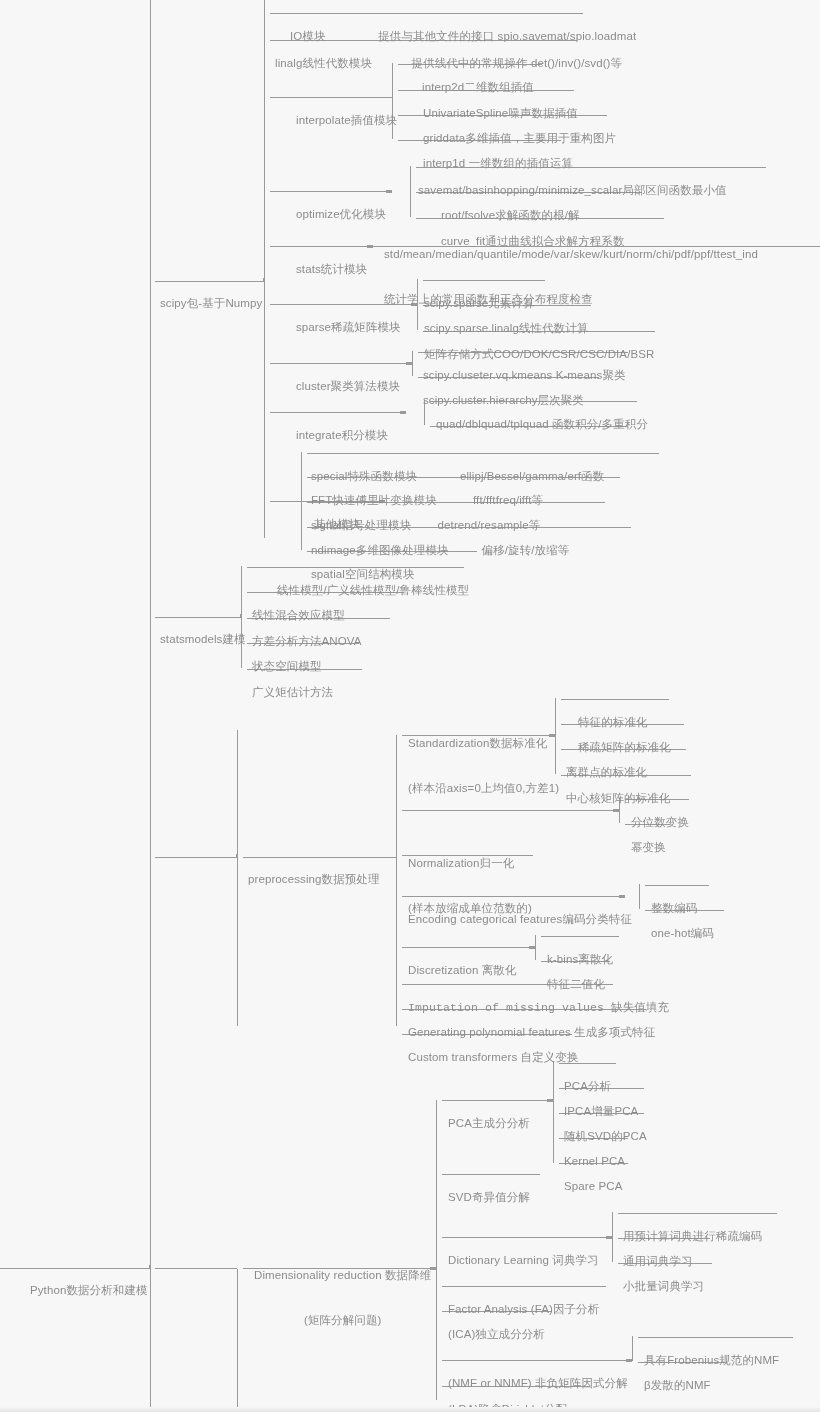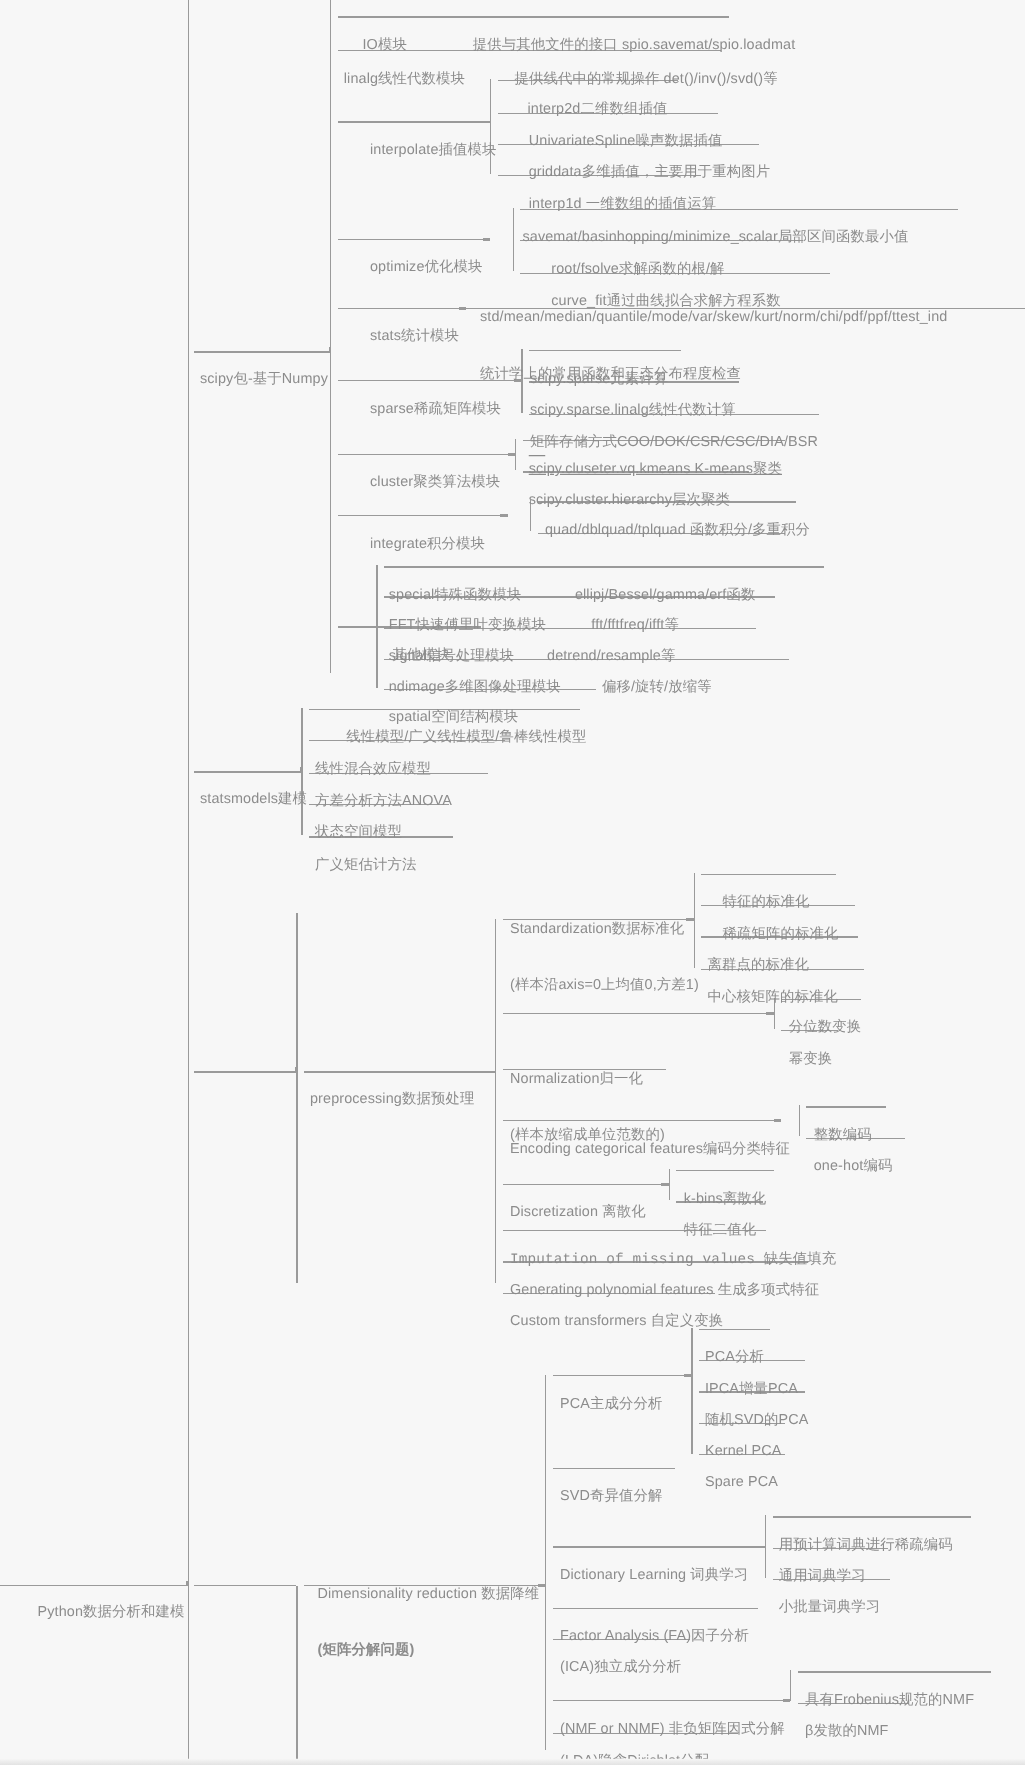--- a/index.html
+++ b/index.html
@@ -206,21 +206,21 @@
     <span class="ln">scipy包-基于Numpy</span>
   </div>
   <div class="node" style="left:156px;top:602px;">
     <span class="ln">statsmodels建模</span>
   </div>
   <div class="node" style="left:244px;top:842px;">
     <span class="ln">preprocessing数据预处理</span>
   </div>
   <div class="node" style="left:250px;top:1238px;">
     <span class="ln">Dimensionality reduction 数据降维</span>
-    <span class="ln" style="display:block;font-weight:bold;">(矩阵分解问题)</span>
+    <span class="ln" style="text-align:center;display:block;">(矩阵分解问题)</span>
   </div>
 
   <div class="node" style="left:286px;top:-1px;">
     <span class="ln">IO模块                提供与其他文件的接口 spio.savemat/spio.loadmat</span></div>
   <div class="node" style="left:271px;top:26px;">
     <span class="ln">linalg线性代数模块            提供线代中的常规操作 det()/inv()/svd()等</span></div>
   <div class="node" style="left:292px;top:83px;text-align:center;">
     <span class="ln">interpolate插值模块</span></div>
   <div class="node" style="left:418px;top:50px;">
     <span class="ln">interp2d二维数组插值</span></div>
@@ -250,21 +250,21 @@
     <span class="ln">sparse稀疏矩阵模块</span></div>
   <div class="node" style="left:420px;top:266px;">
     <span class="ln">scipy.sparse元素计算</span></div>
   <div class="node" style="left:420px;top:291px;">
     <span class="ln">scipy.sparse.linalg线性代数计算</span></div>
   <div class="node" style="left:420px;top:317px;">
     <span class="ln">矩阵存储方式COO/DOK/CSR/CSC/DIA/BSR</span></div>
 
   <div class="node" style="left:292px;top:349px;">
     <span class="ln">cluster聚类算法模块</span></div>
-  <div class="node" style="left:419px;top:338px;text-decoration:underline;">
+  <div class="node" style="left:419px;top:338px;">
     <span class="ln">scipy.cluseter.vq.kmeans K-means聚类</span></div>
   <div class="node" style="left:419px;top:363px;">
     <span class="ln">scipy.cluster.hierarchy层次聚类</span></div>
 
   <div class="node" style="left:292px;top:398px;">
     <span class="ln">integrate积分模块</span></div>
   <div class="node" style="left:432px;top:387px;">
     <span class="ln">quad/dblquad/tplquad 函数积分/多重积分</span></div>
 
   <div class="node" style="left:310px;top:487px;">

